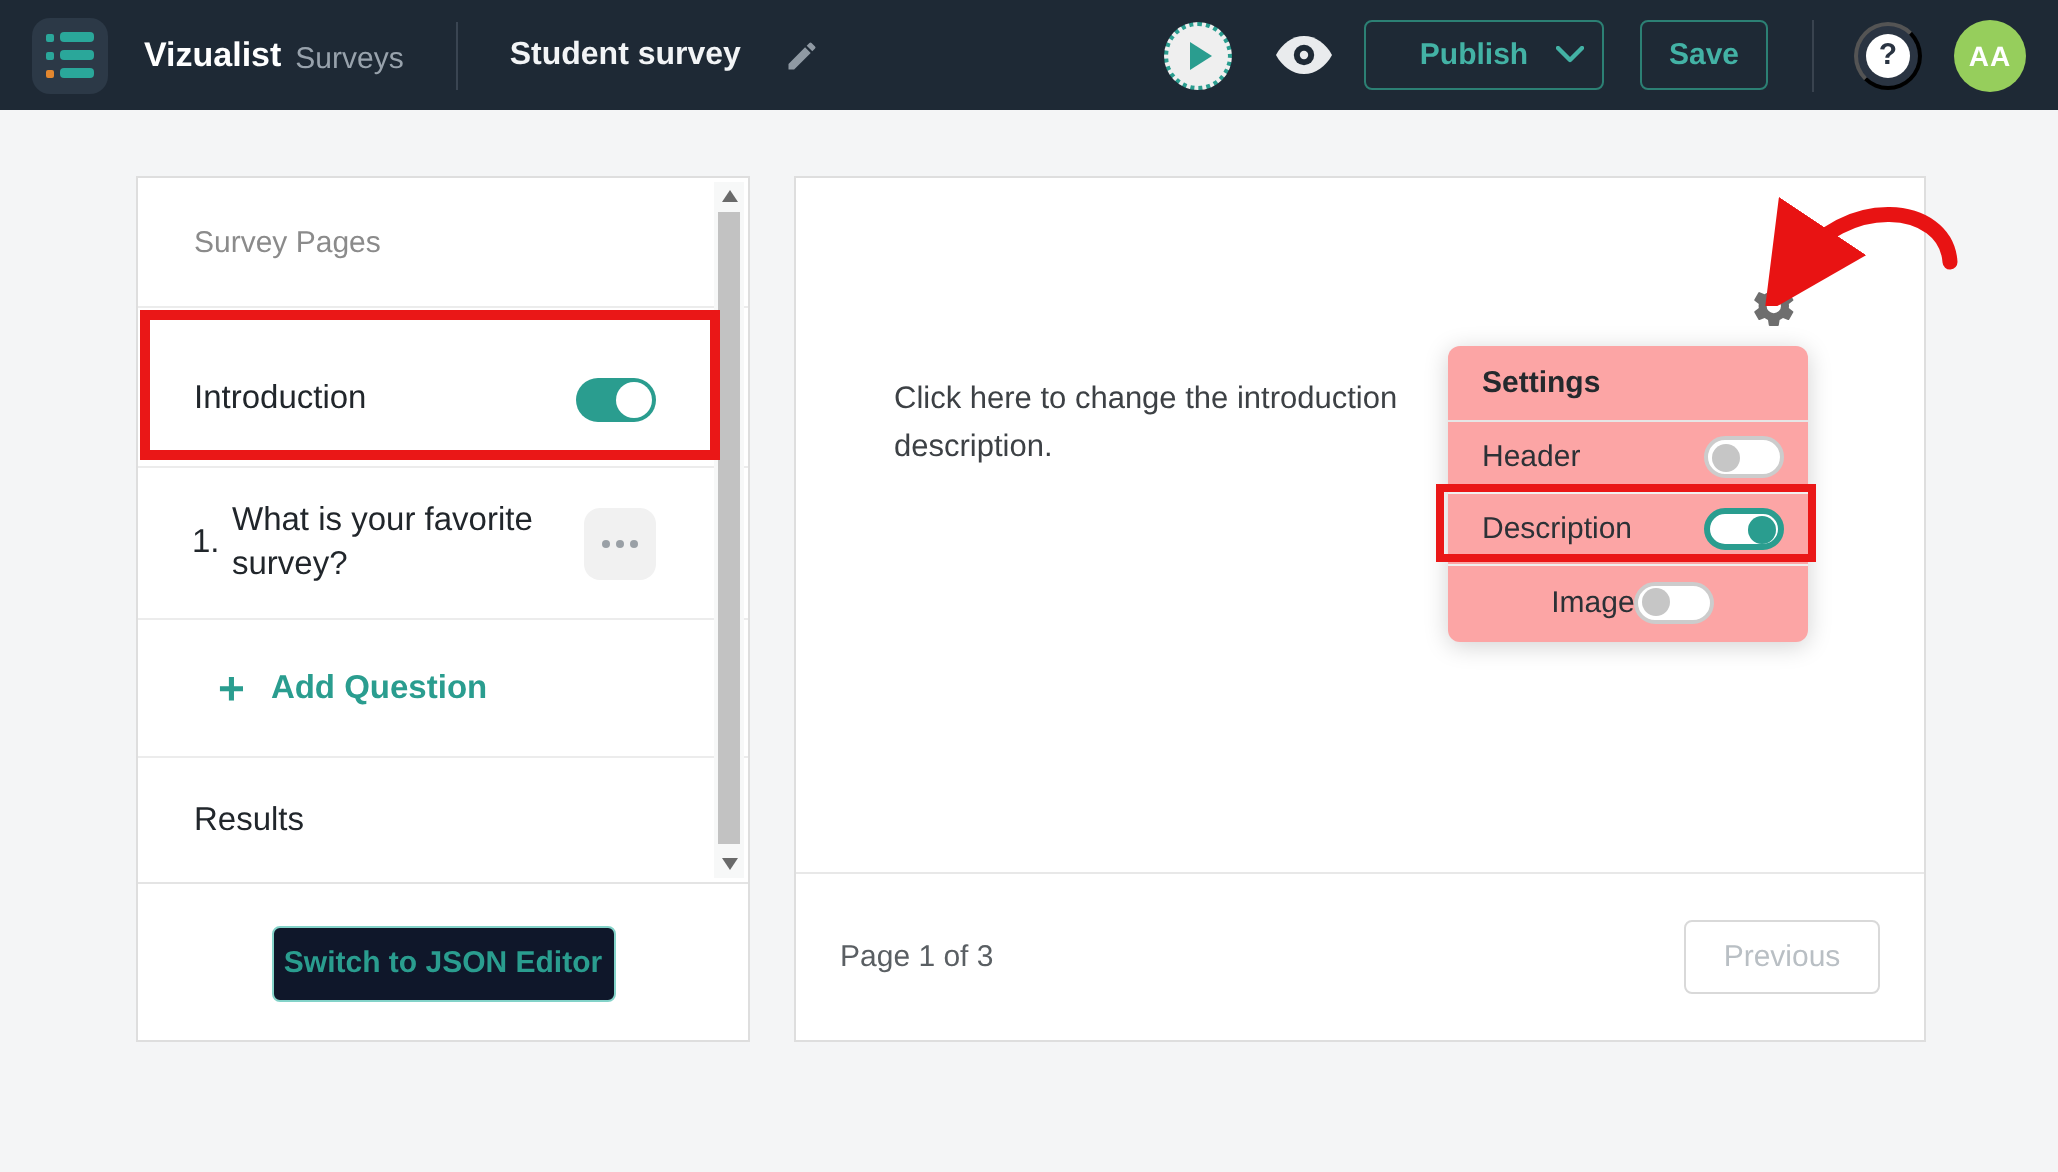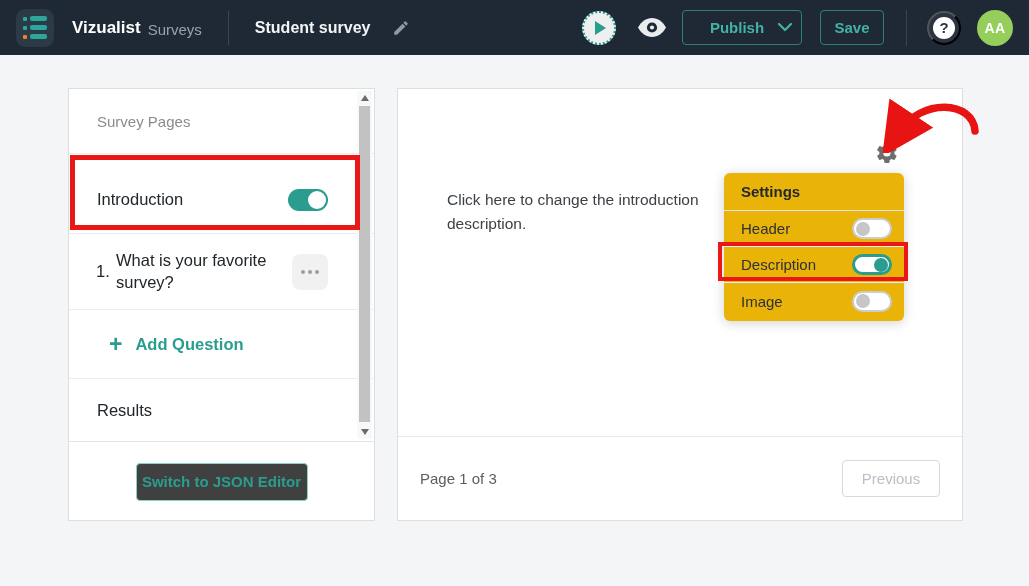--- a/index.html
+++ b/index.html
@@ -55,21 +55,21 @@
   .kebab-btn { margin-left:auto; margin-right:46px; width:36px; height:36px; border-radius:8px;
                background:#f1f1f1; border:none; display:flex; align-items:center; justify-content:center;
                gap:3px; cursor:pointer; }
   .kebab-btn i { width:4px; height:4px; border-radius:50%; background:#9aa0a6; }
   .row-addq { height:69px; padding-left:40px; gap:13px; cursor:pointer; }
   .plus-glyph { color:#2a9d8f; font-size:23px; font-weight:700; line-height:1; }
   .addq-lbl { color:#2a9d8f; font-size:16.5px; font-weight:700; }
   .row-results { height:63px; padding-left:28px; cursor:pointer; }
   .row-results .lbl { font-size:16.5px; color:#21262b; }
   .sb-footer { border-top:1px solid #e4e4e4; height:80px; display:flex; align-items:center; justify-content:center; }
-  .switch-btn { width:172px; height:38px; background:#404040; border:1px solid #84d3c9; border-radius:4px;
+  .switch-btn { width:172px; height:38px; background:#0f172a; border:1px solid #84d3c9; border-radius:4px;
                 color:#2a9d8f; font-weight:700; font-size:15px; cursor:pointer; font-family:inherit; }
 
   
   .scrollbar { position:absolute; top:2px; right:2px; width:15px; height:348px; background:#f7f8f8; }
   .sb-arrow { position:absolute; left:0; width:15px; height:14px; display:flex; align-items:center; justify-content:center; cursor:pointer; }
   .sb-up { top:0; } .sb-down { bottom:0; }
   .tri-up { width:0; height:0; border-left:4px solid transparent; border-right:4px solid transparent; border-bottom:6px solid #6a6a6a; }
   .tri-down { width:0; height:0; border-left:4px solid transparent; border-right:4px solid transparent; border-top:6px solid #6a6a6a; }
   .sb-thumb { position:absolute; left:2px; top:15px; width:11px; height:316px; background:#c2c2c2; cursor:pointer; }
 
@@ -82,27 +82,27 @@
   .toggle-outline.on { border:3px solid #2a9d8f; }
   .toggle-outline.on .knob { position:absolute; top:0.5px; right:1px; width:14px; height:14px; border-radius:50%; background:#2a9d8f; }
 
   
   .right-card { position:absolute; left:397px; top:88px; width:566px; height:433px;
                 background:#ffffff; border:1px solid #dedede; }
   .gear-btn { position:absolute; top:51px; right:62px; width:26px; height:26px; border:none; background:transparent;
               display:flex; align-items:center; justify-content:center; cursor:pointer; }
   .intro-text { position:absolute; left:49px; top:99px; width:274px; font-size:15.5px; color:#3d4145;
                 line-height:1.55; cursor:pointer; }
-  .settings-pop { position:absolute; left:326px; top:84px; width:180px; background:#eab308;
+  .settings-pop { position:absolute; left:326px; top:84px; width:180px; background:#fca5a5;
                   border-radius:6px; box-shadow:0 2px 12px rgba(0,0,0,.18); z-index:20; padding-bottom:2px; }
   .sp-title { height:38px; display:flex; align-items:center; padding-left:17px;
               font-size:15px; font-weight:700; color:#24292d; border-bottom:1px solid #e6e6e6; }
   .sp-row { height:36px; display:flex; align-items:center; justify-content:space-between;
             padding:0 12px 0 17px; border-bottom:1px solid #f0f0f0; cursor:pointer; }
-  .sp-row:last-child { border-bottom:none; }
+  .sp-row:last-child { border-bottom:none;justify-content:center; }
   .sp-row .lbl { font-size:15px; color:#2c3136; }
   .rc-footer { position:absolute; left:0; right:0; bottom:0; height:84px; border-top:1px solid #e8e8e8;
                display:flex; align-items:center; justify-content:space-between; padding:0 22px; }
   .page-ind { font-size:15px; color:#5a5f63; }
   .pager { display:flex; gap:10px; }
   .pg-btn { width:98px; height:37px; border-radius:4px; background:#ffffff; font-size:15px;
             cursor:pointer; font-family:inherit; }
   .prev-btn { border:1px solid #d9d9d9; color:#b9bfc4; }
   .next-btn { border:1px solid #8ed8cf; color:#2a9d8f; font-weight:700; }
 

